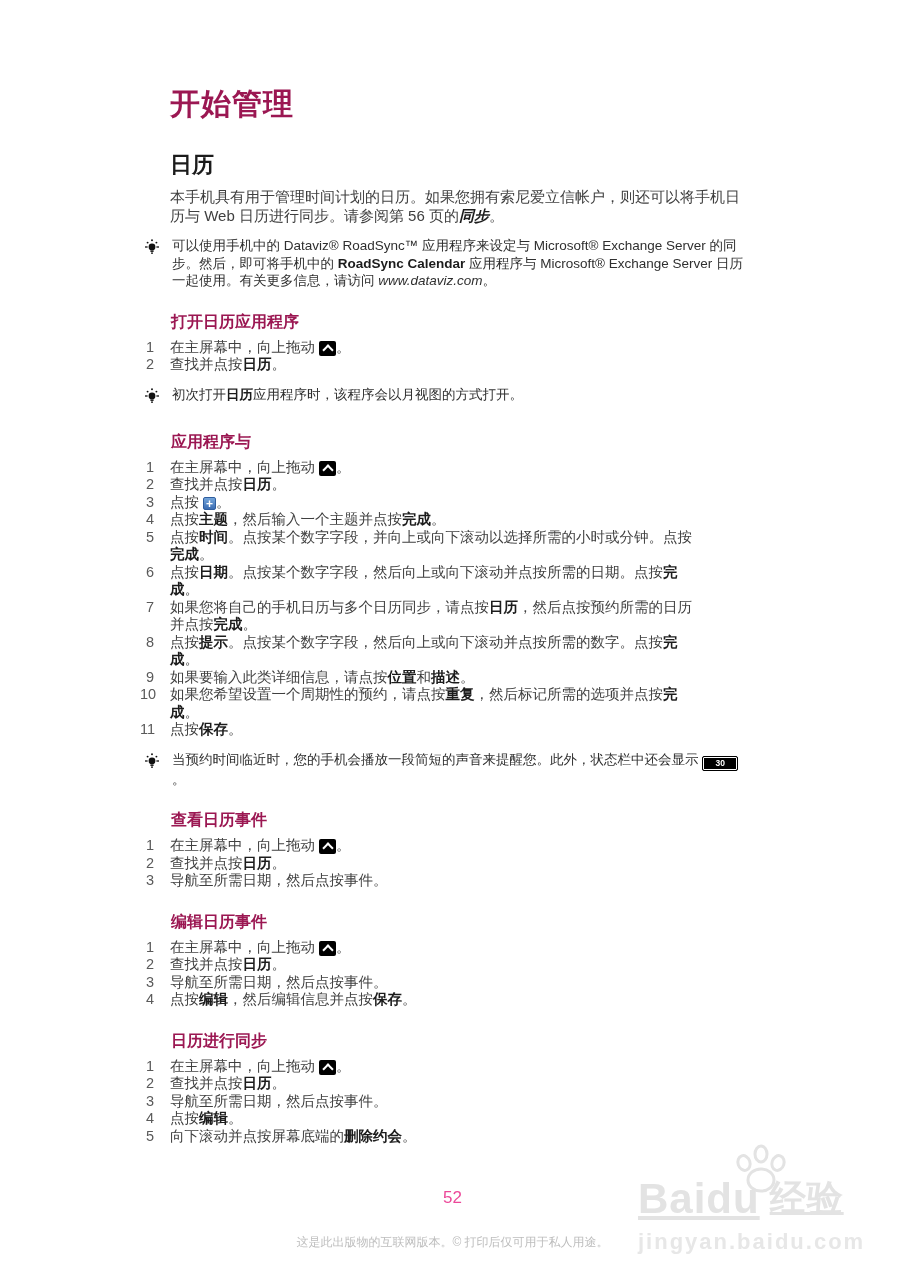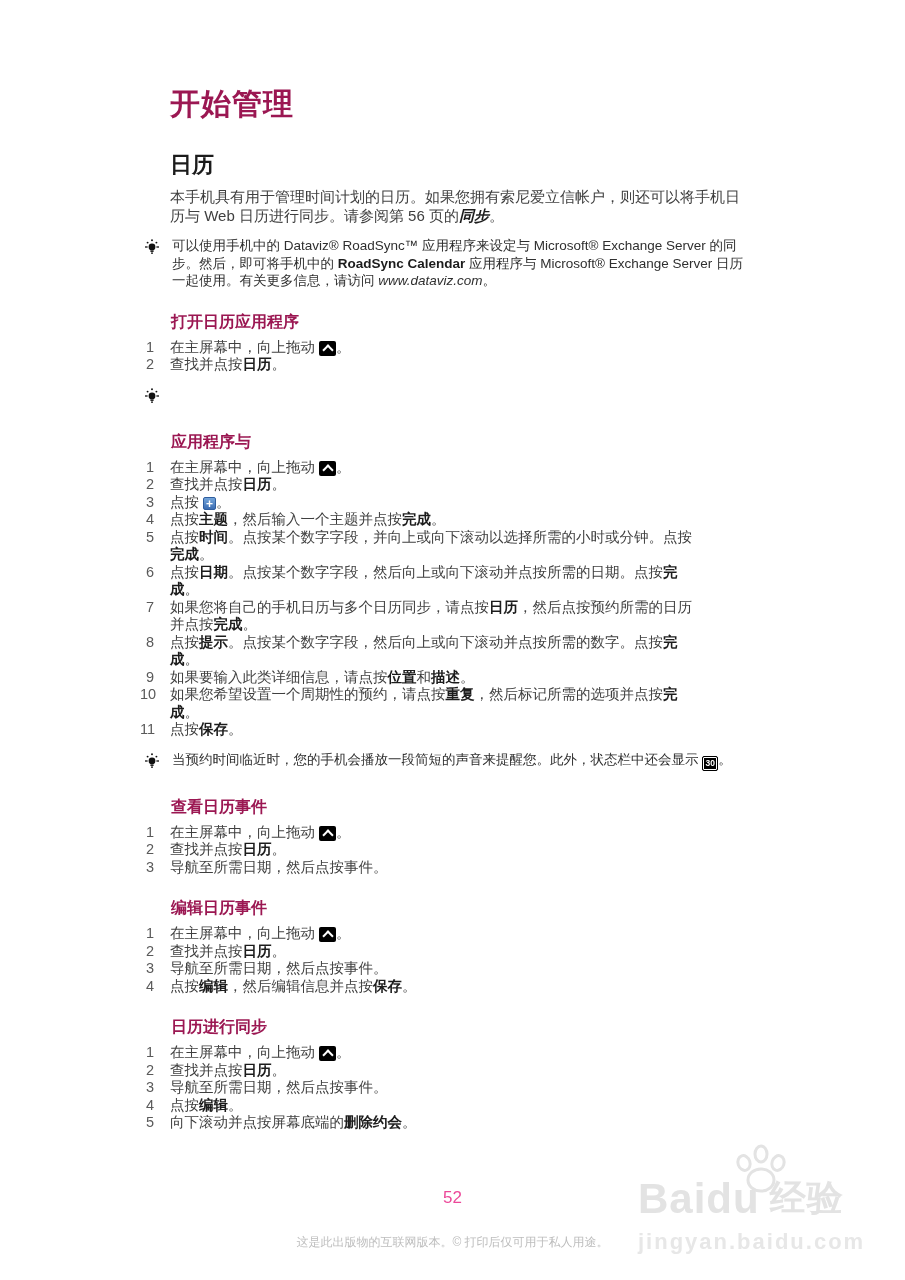--- a/index.html
+++ b/index.html
@@ -50,40 +50,40 @@
     content:""; width:6px; height:6px; margin-top:3px;
     border-left:2.5px solid #fff; border-top:2.5px solid #fff;
     transform:rotate(45deg);
   }
   .icon-plus {
     width:13px; height:13px; border-radius:2px; vertical-align:-1px;
     background:linear-gradient(#74a5da,#3b6db3); border:1px solid #2e5d9e;
   }
   .icon-plus::after { content:"+"; color:#fff; font-weight:bold; font-size:12px; line-height:10px; }
   .icon-cal30 {
-    width:16px; height:15px; border-radius:2px; border:1px solid #000;
+    width:36px; height:15px; border-radius:2px; border:1px solid #000;
     background:#000; box-shadow:inset 0 0 0 1px #fff;
     color:#fff; font-size:8.5px; font-weight:bold; vertical-align:-2px;
   }
 
   .pagenum {
     position:absolute; top:1188px; left:0; width:100%; text-align:center;
     font-size:17px; color:#ec4899;
   }
   .footnote {
     position:absolute; top:1234px; left:0; width:100%; text-align:center;
     font-size:12px; color:#bdbdbd;
   }
 
   
   .wm { position:absolute; left:638px; top:1146px; width:262px; color:#e3e3e3; }
   .wm-paw { position:absolute; left:94px; top:-4px; }
   .wm-row {
     display:flex; align-items:flex-end; gap:10px; margin-top:28px;
-    font-size:42px; font-weight:bold; letter-spacing:1px;
+    font-size:42px; font-weight:bold; letter-spacing:1px;text-decoration:underline;
   }
   .wm-suffix { font-size:36px; }
   .wm-url { margin-top:6px; font-size:22px; font-weight:bold; letter-spacing:2px; color:#e7e7e7; }
 </style>
 </head>
 <body>
 
 <div class="page">
 
   <h1 class="title">开始管理</h1>
@@ -125,20 +125,21 @@
         <circle cx="8" cy="9" r="3.4" fill="#111"></circle>
         <path d="M6.4 13.2h3.2" stroke="#111" stroke-width="1.4"></path>
         <path d="M7 15.2h2" stroke="#111" stroke-width="1.2"></path>
         <path d="M1 9h2.6" stroke="#111" stroke-width="1.3"></path>
         <path d="M12.4 9H15" stroke="#111" stroke-width="1.3"></path>
         <circle cx="3.6" cy="4.6" r="0.95" fill="#111"></circle>
         <circle cx="12.4" cy="4.6" r="0.95" fill="#111"></circle>
         <circle cx="8" cy="2.2" r="0.95" fill="#111"></circle>
       </svg>
     </span>
+    <div class="tip-text"><span>初次打开</span><span class="b">日历</span><span>应用程序时，该程序会以月视图的方式打开。</span></div>
   </div>
 
   <h3 class="sub">应用程序与</h3>
   <div class="steps">
       <div class="li">
         <span class="num">1</span>
         <div class="li-text"><span>在主屏幕中，向上拖动 </span><span class="inline-icon icon-arrow-up"></span><span>。</span></div>
       </div>
       <div class="li">
         <span class="num">2</span>

